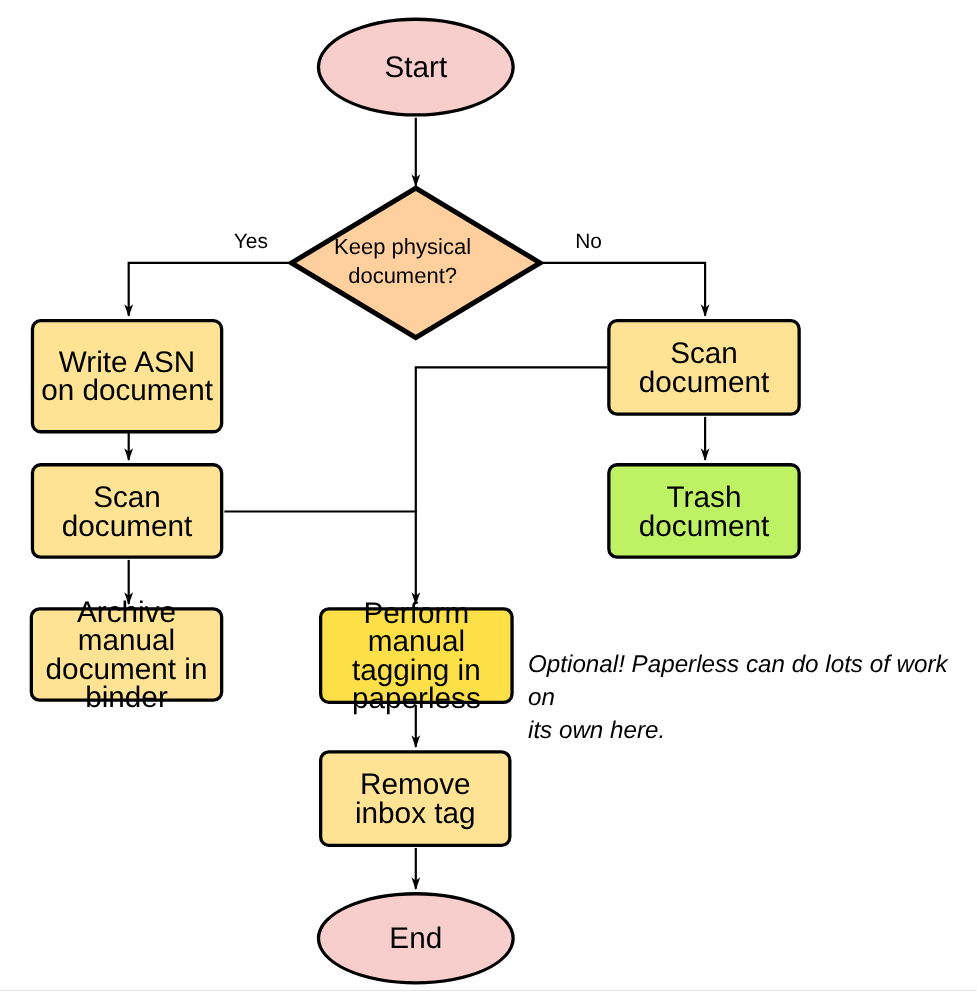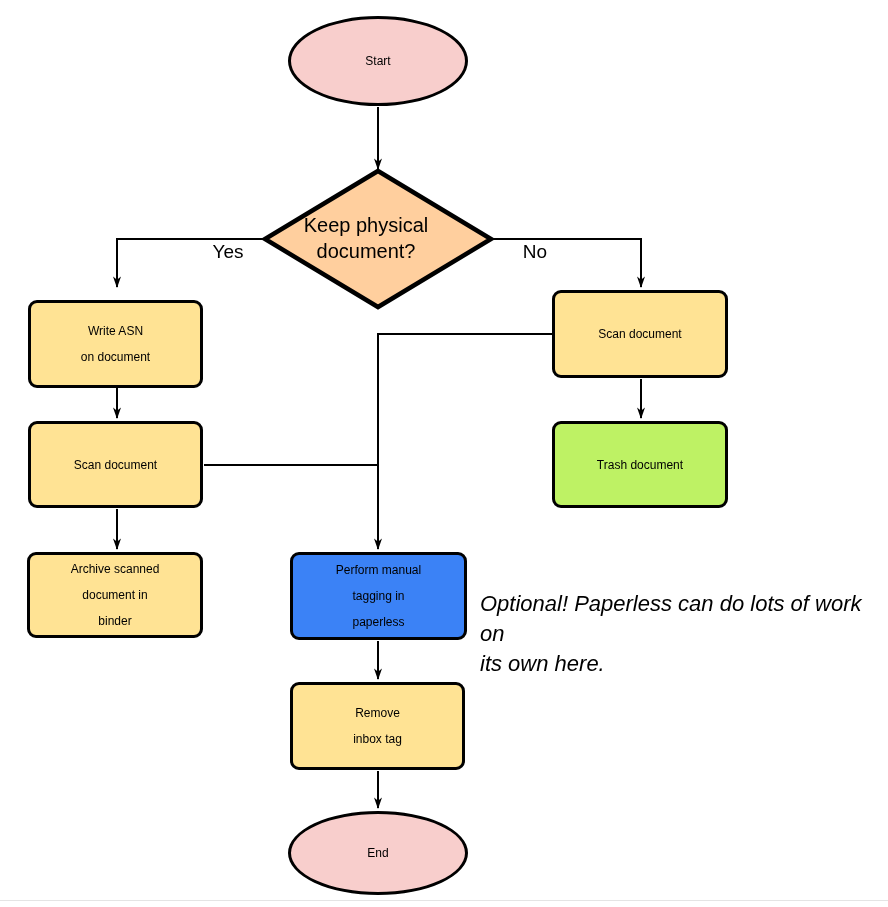--- a/index.html
+++ b/index.html
@@ -33,21 +33,21 @@
   }
   .node {
     position: absolute;
     box-sizing: border-box;
     display: flex;
     align-items: center;
     justify-content: center;
     text-align: center;
     white-space: pre-line;
     color: #000000;
-    font-size: 12px;
+    font-size: 27px;
     line-height: 26px;
   }
   .process {
     border: 3px solid #000000;
     border-radius: 9px;
   }
   .terminal {
     border: 3.5px solid #000000;
     border-radius: 50%;
   }
@@ -62,21 +62,20 @@
     color: #000000;
     font-size: 20px;
     line-height: 26px;
   }
   .edge-label {
     position: absolute;
     width: 60px;
     text-align: center;
     font-size: 19px;
     color: #000000;
-    margin-top: 32px;
   }
   .annotation {
     position: absolute;
     left: 480px;
     top: 589px;
     width: 410px;
     font-size: 22px;
     font-style: italic;
     line-height: 30px;
     color: #000000;
@@ -86,21 +85,21 @@
     position: absolute;
     left: 0;
     top: 900px;
     width: 888px;
     height: 1px;
     background: #e4e4e4;
   }
 
   
   #n-start        { left: 288px; top: 16px;  width: 180px; height: 90px; }
-  #n-write-asn    { left: 28px;  top: 290px; width: 175px; height: 88px; margin-top: 10px; }
+  #n-write-asn    { left: 28px;  top: 290px; width: 175px; height: 104px; }
   #n-scan-left    { left: 28px;  top: 421px; width: 175px; height: 87px; }
   #n-archive      { left: 27px;  top: 552px; width: 176px; height: 86px; }
   #n-scan-right   { left: 552px; top: 290px; width: 176px; height: 88px; }
   #n-trash        { left: 552px; top: 421px; width: 176px; height: 87px; }
   #n-tagging      { left: 290px; top: 552px; width: 177px; height: 88px; }
   #n-remove-inbox { left: 290px; top: 682px; width: 175px; height: 88px; }
   #n-end          { left: 288px; top: 811px; width: 180px; height: 84px; }
   #n-decision-label { left: 266px; top: 211px; width: 200px; height: 54px; }
   #lbl-yes { left: 198px; top: 209px; }
   #lbl-no  { left: 505px; top: 209px; }
@@ -145,34 +144,34 @@
   <div class="node process" id="n-write-asn" style="background-color: rgb(255, 227, 148);">
     <span>Write ASN
 on document</span>
   </div>
 
   <div class="node process" id="n-scan-left" style="background-color: rgb(255, 227, 148);">
     <span>Scan document</span>
   </div>
 
   <div class="node process" id="n-archive" style="background-color: rgb(255, 227, 148);">
-    <span>Archive scanned
+    <span>Archive manual
 document in
 binder</span>
   </div>
 
   <div class="node process" id="n-scan-right" style="background-color: rgb(255, 227, 148);">
     <span>Scan document</span>
   </div>
 
   <div class="node process" id="n-trash" style="background-color: #bef264;">
     <span>Trash document</span>
   </div>
 
-  <div class="node process" id="n-tagging" style="background-color: #3b82f6;">
+  <div class="node process" id="n-tagging" style="background-color: #fde047;">
     <span>Perform manual
 tagging in
 paperless</span>
   </div>
 
   <div class="node terminal" id="n-end" style="background-color: rgb(248, 206, 204);">
     <span>End</span>
   </div>
 
   <div class="node process" id="n-remove-inbox" style="background-color: rgb(255, 227, 148);">

